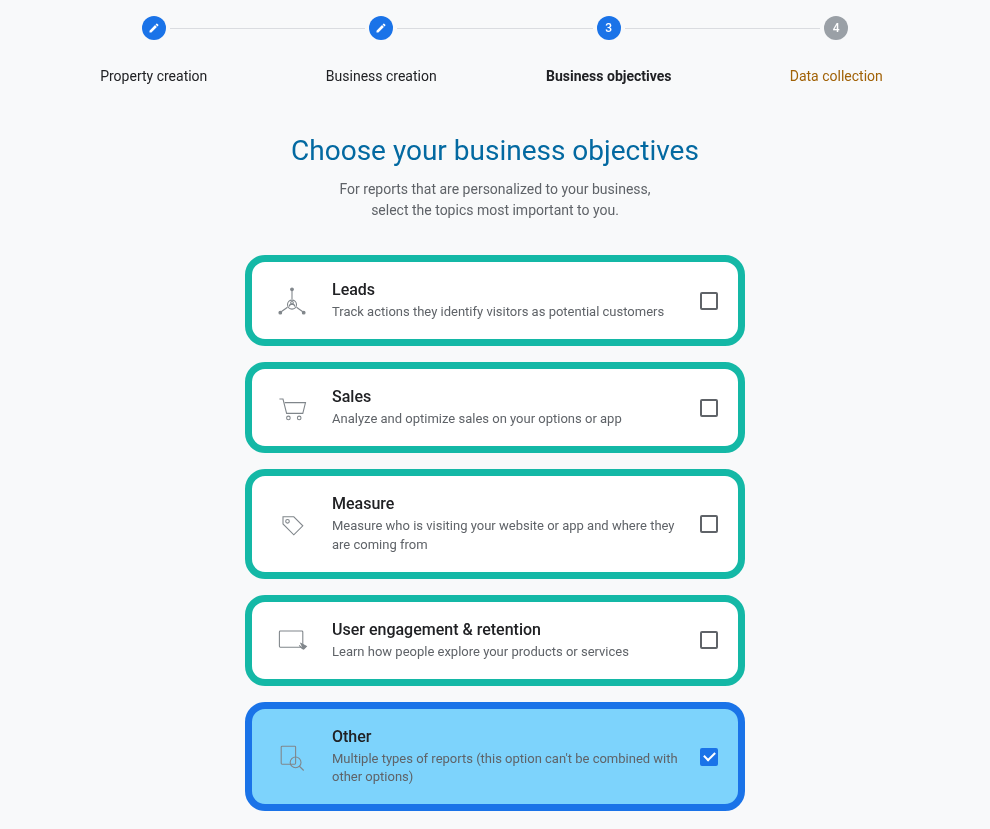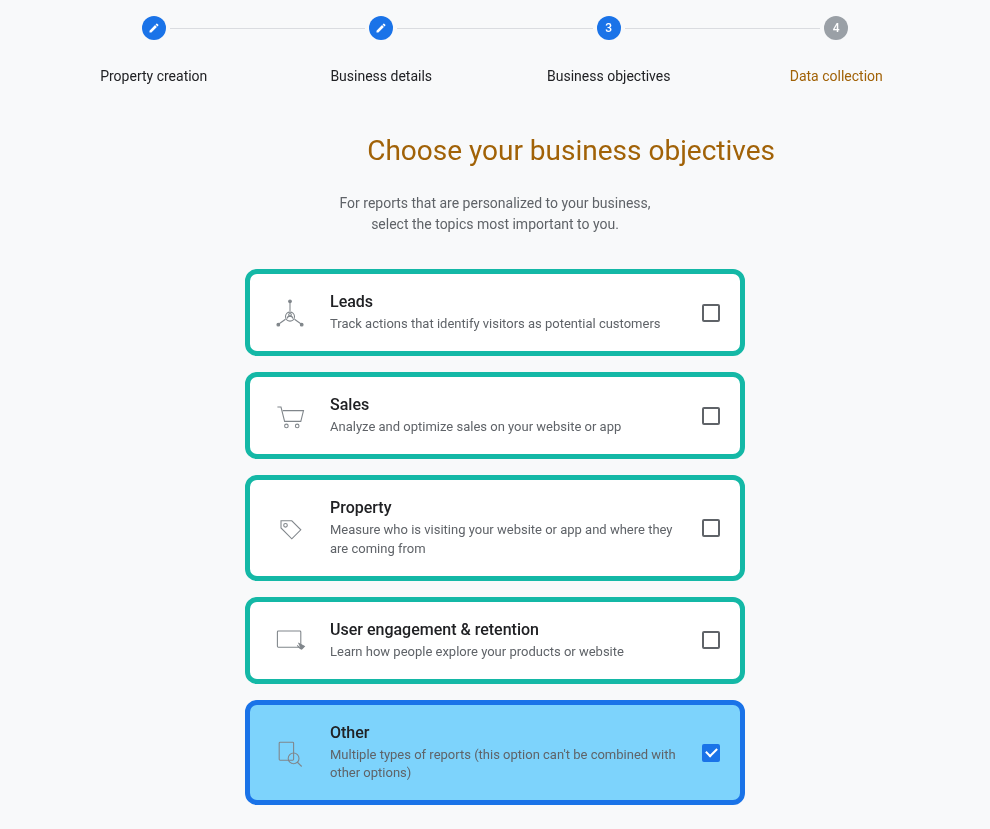--- a/index.html
+++ b/index.html
@@ -38,62 +38,61 @@
       position: relative;
     }
     .step-circle.completed { background: #1a73e8; }
     .step-circle.active { background: #1a73e8; }
     .step-circle.upcoming { background: #9aa0a6; }
     .step-label {
       font-size: 14px;
       color: #202124;
       text-align: center;
     }
-    .step-label.active { font-weight: 400; }
+    .step-label.active { font-weight: 700; }
     .step-label.upcoming { color: #a16207; }
     .step-line {
       position: absolute;
       top: 12px;
       height: 1px;
       background: #dadce0;
       z-index: 1;
     }
     .step-line.left { left: 0; right: calc(50% + 16px); }
     .step-line.right { left: calc(50% + 16px); right: 0; }
     
     .content {
       max-width: 560px;
       margin: 50px auto 0;
       text-align: center;
     }
     .title {
       font-size: 28px;
       font-weight: 400;
-      color: #a16207;
-      margin-bottom: 26px;
-      text-align: right;
+      color: #0369a1;
+      margin-bottom: 12px;
     }
     .subtitle {
       font-size: 14px;
       color: #5f6368;
       line-height: 1.5;
       margin-bottom: 34px;
     }
     
     .objectives {
       display: flex;
       flex-direction: column;
       gap: 16px;
       max-width: 500px;
       margin: 0 auto;
     }
     .objective-card {
       background: #fff;
-      border: 5px solid #14b8a6;
-      border-radius: 12px;
+      border: 7px solid #14b8a6;
+      border-radius: 20px;
       padding: 18px 20px;
       display: flex;
       align-items: center;
       gap: 20px;
       text-align: left;
       cursor: pointer;
     }
     .objective-card.selected {
       border-color: #1a73e8;
       background: #7dd3fc;
@@ -180,21 +179,21 @@
     <div class="step-label">Property creation</div>
   </div>
   <div class="step">
     <div class="step-line left"></div>
     <div class="step-line right"></div>
     <div class="step-circle completed">
       <svg width="12" height="12" viewBox="0 0 24 24" fill="white">
           <path d="M3 17.25V21h3.75L17.81 9.94l-3.75-3.75L3 17.25zM20.71 7.04c.39-.39.39-1.02 0-1.41l-2.34-2.34c-.39-.39-1.02-.39-1.41 0l-1.83 1.83 3.75 3.75 1.83-1.83z"></path>
         </svg>
     </div>
-    <div class="step-label">Business details</div>
+    <div class="step-label">Business creation</div>
   </div>
   <div class="step">
     <div class="step-line left"></div>
     <div class="step-line right"></div>
     <div class="step-circle active">3</div>
     <div class="step-label active">Business objectives</div>
   </div>
   <div class="step">
     <div class="step-line left"></div>
     <div class="step-circle upcoming">4</div>
@@ -220,64 +219,64 @@
           <line x1="20" y1="8" x2="20" y2="18"></line>
           <line x1="8" y1="32" x2="15" y2="27"></line>
           <line x1="32" y1="32" x2="25" y2="27"></line>
           <circle cx="20" cy="7" r="1.5" fill="#80868b"></circle>
           <circle cx="7" cy="33" r="1.5" fill="#80868b"></circle>
           <circle cx="33" cy="33" r="1.5" fill="#80868b"></circle>
         </svg>
       </div>
       <div class="objective-text">
         <div class="objective-title">Leads</div>
-        <div class="objective-desc">Track actions that identify visitors as potential customers</div>
+        <div class="objective-desc">Track actions they identify visitors as potential customers</div>
       </div>
       <div class="checkbox"></div>
     </div>
 
     <div class="objective-card">
       <div class="objective-icon">
         <svg width="36" height="36" viewBox="0 0 40 40" fill="none" stroke="#80868b" stroke-width="1.2">
           <path d="M6 10h4l4 16h18l3-12H12"></path>
           <circle cx="16" cy="31" r="2"></circle>
             <circle cx="28" cy="31" r="2"></circle>
         </svg>
       </div>
       <div class="objective-text">
         <div class="objective-title">Sales</div>
-        <div class="objective-desc">Analyze and optimize sales on your website or app</div>
+        <div class="objective-desc">Analyze and optimize sales on your options or app</div>
       </div>
       <div class="checkbox"></div>
     </div>
 
     <div class="objective-card">
       <div class="objective-icon">
         <svg width="36" height="36" viewBox="0 0 40 40" fill="none" stroke="#80868b" stroke-width="1.2">
           <path d="M10 12 L22 12 L32 22 L22 32 L10 20 Z"></path>
           <circle cx="15" cy="17" r="2"></circle>
         </svg>
       </div>
       <div class="objective-text">
-        <div class="objective-title">Property</div>
+        <div class="objective-title">Measure</div>
         <div class="objective-desc">Measure who is visiting your website or app and where they are coming from</div>
       </div>
       <div class="checkbox"></div>
     </div>
 
     <div class="objective-card">
       <div class="objective-icon">
         <svg width="36" height="36" viewBox="0 0 40 40" fill="none" stroke="#80868b" stroke-width="1.2">
           <rect x="6" y="10" width="26" height="18" rx="1"></rect>
           <path d="M28 26 l4 4 M30 24 l6 3 l-3 3 z" fill="#80868b"></path>
         </svg>
       </div>
       <div class="objective-text">
         <div class="objective-title">User engagement &amp; retention</div>
-        <div class="objective-desc">Learn how people explore your products or website</div>
+        <div class="objective-desc">Learn how people explore your products or services</div>
       </div>
       <div class="checkbox"></div>
     </div>
 
     <div class="objective-card selected">
       <div class="objective-icon">
         <svg width="36" height="36" viewBox="0 0 40 40" fill="none" stroke="#80868b" stroke-width="1.2">
           <rect x="8" y="8" width="16" height="20" rx="1"></rect>
           <circle cx="24" cy="26" r="6"></circle>
           <line x1="28" y1="30" x2="33" y2="35"></line>

